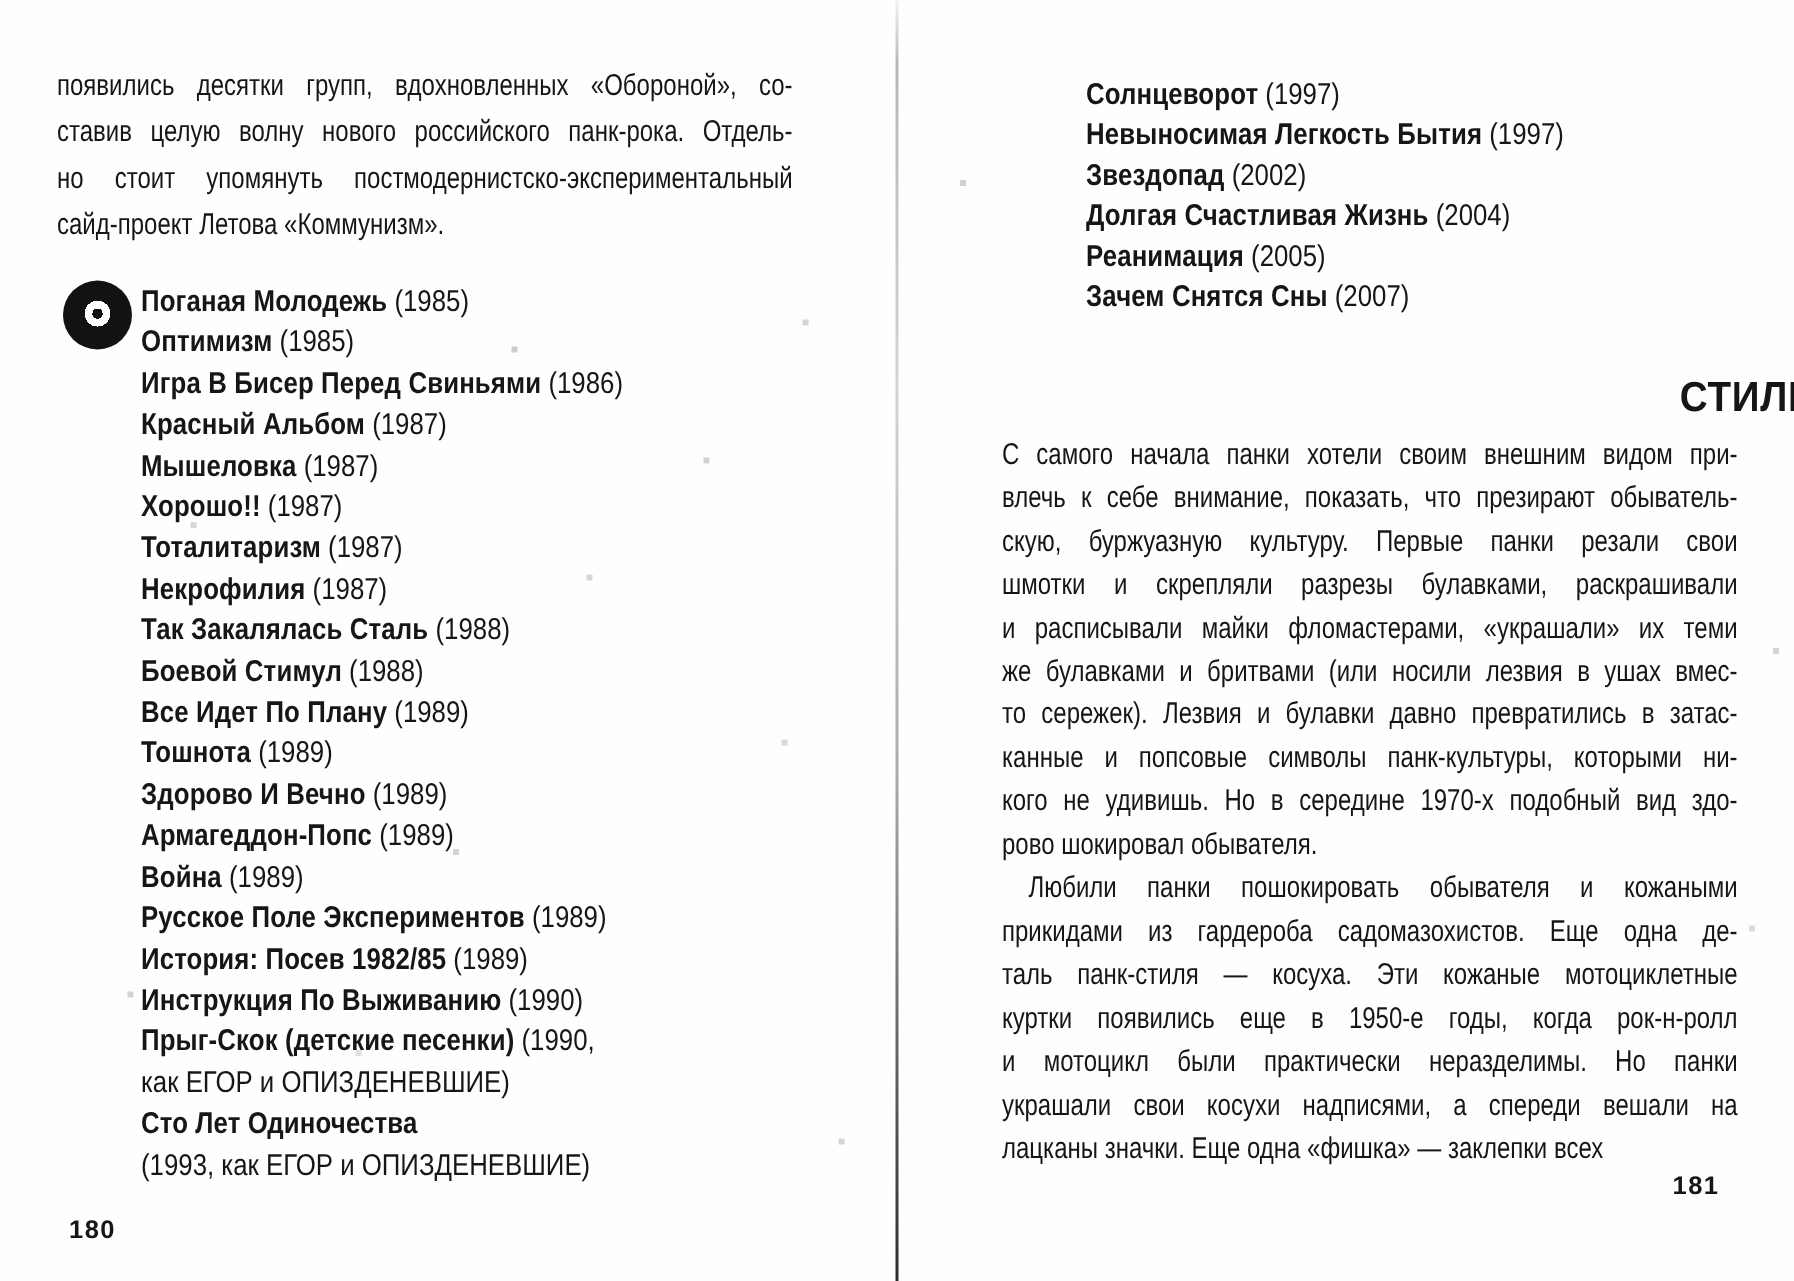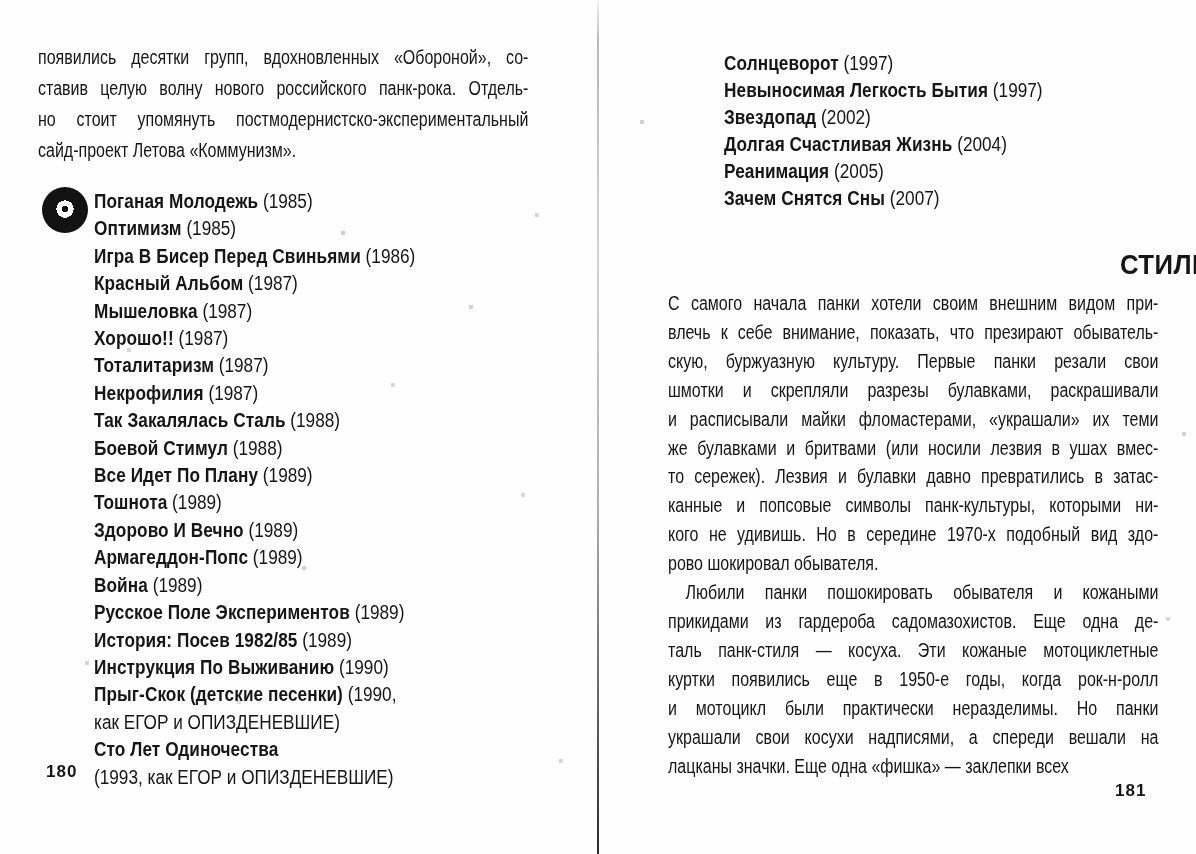--- a/index.html
+++ b/index.html
@@ -131,21 +131,21 @@
     line-height: 28.9px;
     font-weight: 500;
   }
 
   .pagenum {
     position: absolute;
     font-weight: bold;
     font-size: 17px;
     letter-spacing: 1px;
   }
-  .pagenum.pn-left  { left: 46px;   top: 762px; }
+  .pagenum.pn-left  { left: 46px;   top: 810px; }
   .pagenum.pn-right { left: 1115px; top: 781px; width: 44px; text-align: left; }
 </style>
 </head>
 <body style="background: rgb(254, 254, 254);">
 
 <div class="spread">
 
   <div class="gutter"></div>
   <div class="noise"></div>
 

